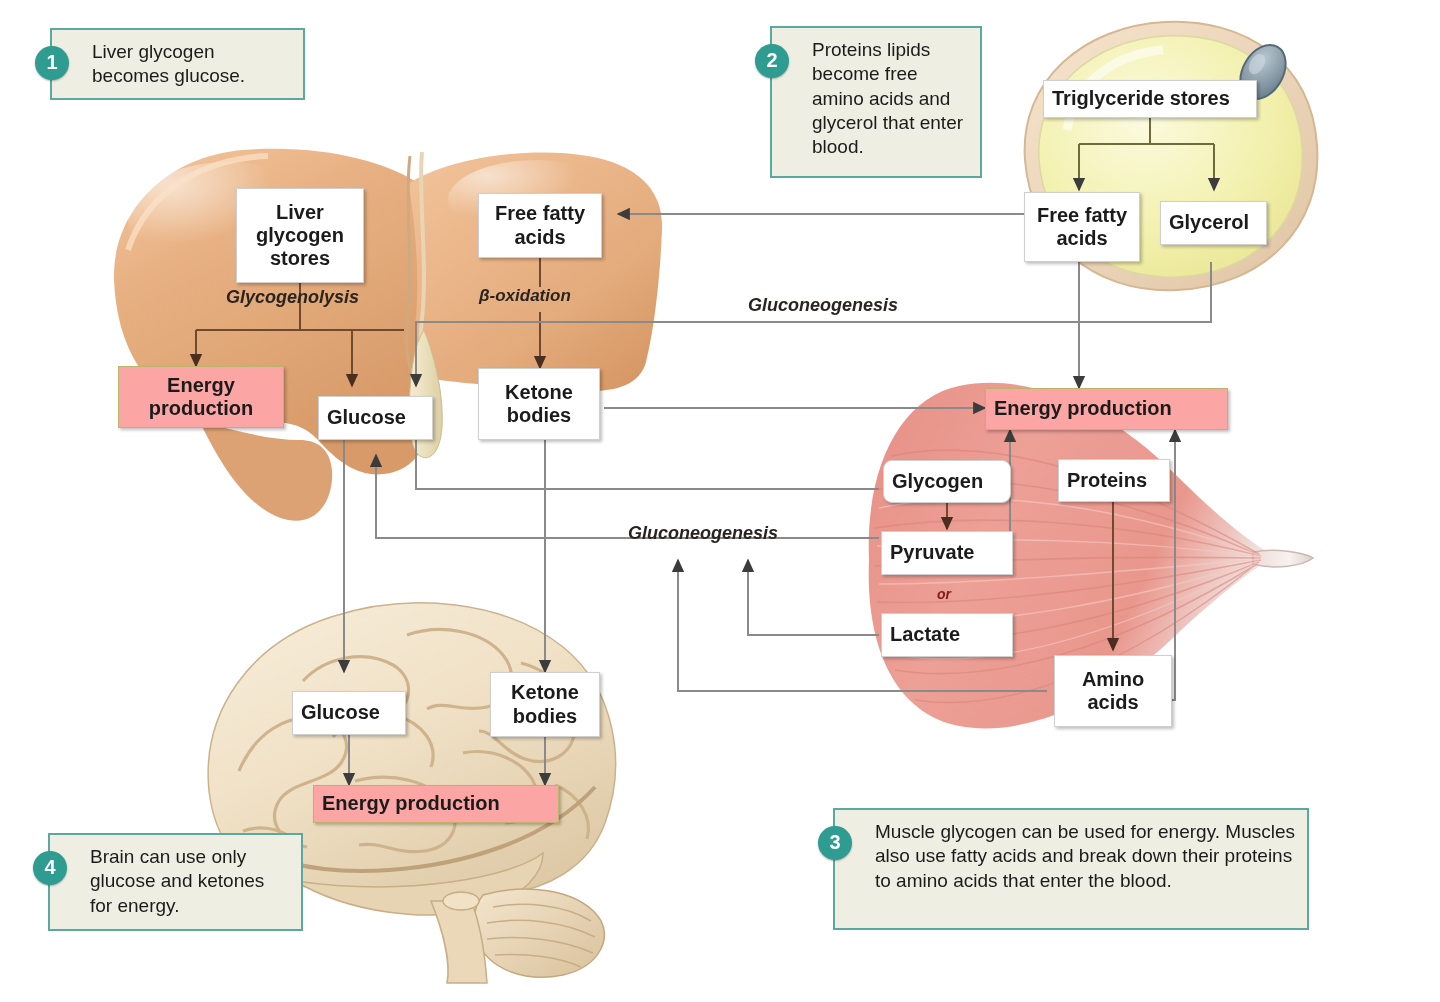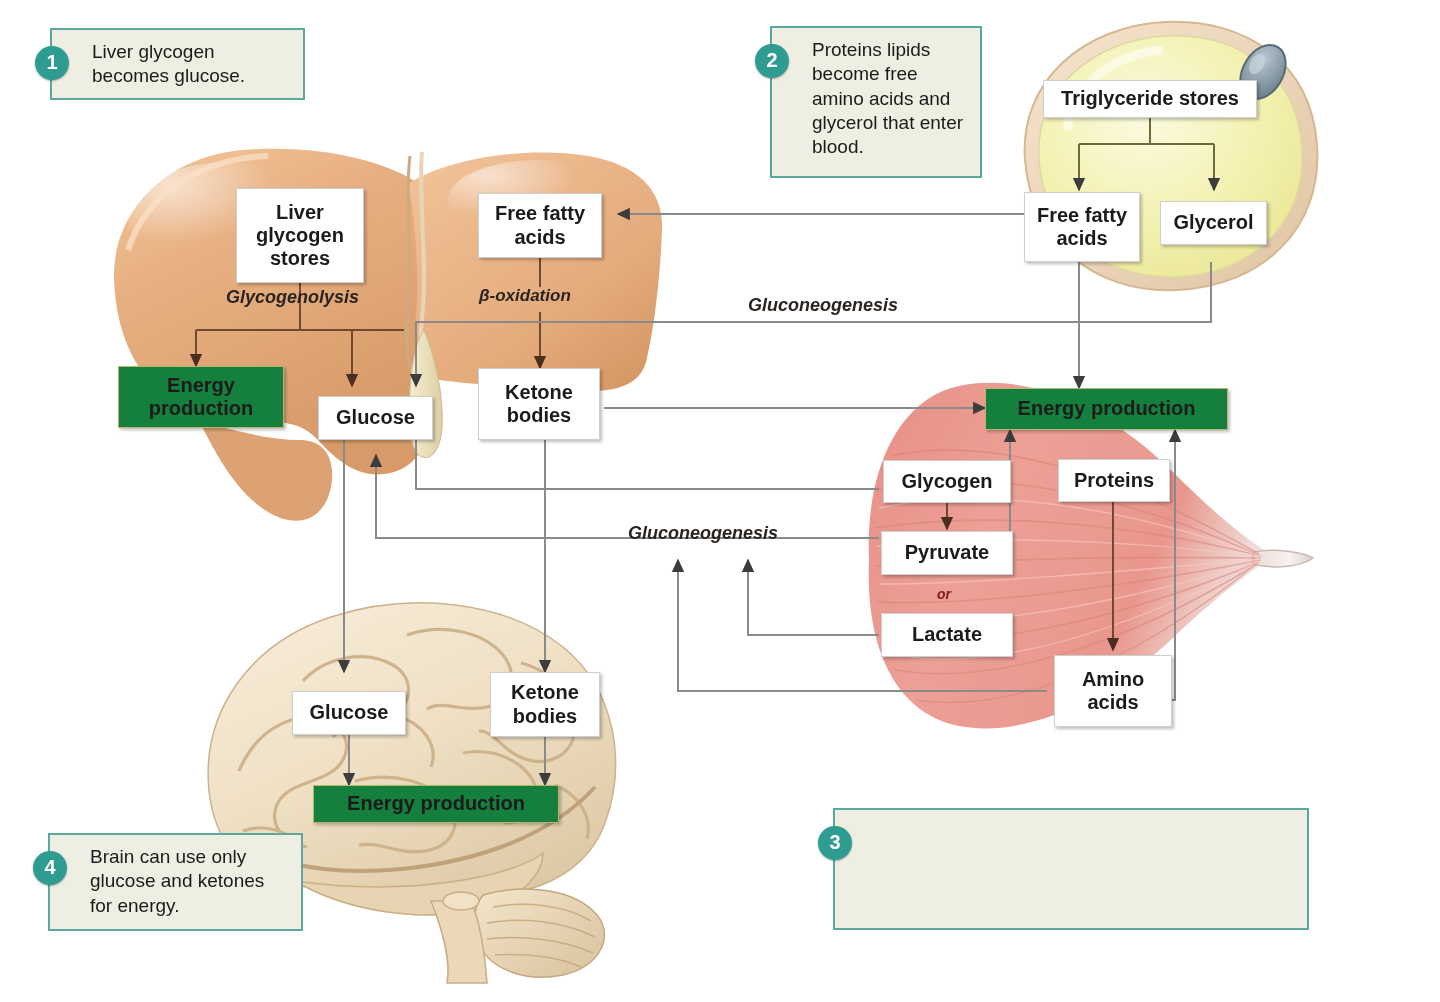--- a/index.html
+++ b/index.html
@@ -22,25 +22,25 @@
   #brain-art{left:195px;top:595px;width:450px;height:390px;}
 
   
   #wires{position:absolute;left:0;top:0;width:1440px;height:1002px;pointer-events:none;}
 
   
   .box{
     position:absolute;background:#ffffff;border:1px solid #cfcfcf;
     box-shadow:2px 2px 3px rgba(0,0,0,.25);
     color:#1b1b1b;font-weight:bold;font-size:20px;line-height:1.16;
-    display:flex;align-items:center;justify-content:center;text-align:center;
+    display:flex;align-items:center;text-align:center;
     padding:16px 8px;box-sizing:border-box;
   }
   .box.energy{
-    background:#15803d;border:1px solid #b9b56a;
+    background:#fca5a5;border:1px solid #b9b56a;
   }
   .italic{
     position:absolute;font-style:italic;font-weight:bold;font-size:18px;color:#2a2420;
     white-space:nowrap;
   }
   .small-or{
     position:absolute;font-style:italic;font-size:14px;color:#7f1d1d;font-weight:bold;
   }
 
   
@@ -330,21 +330,21 @@
   </div>
 
   <div class="box" style="left:1160px;top:201px;width:107px;height:44px;">
     <span>Glycerol</span>
   </div>
 
   <div class="box energy" style="left:985px;top:388px;width:243px;height:42px;">
     <span>Energy production</span>
   </div>
 
-  <div class="box" style="left:883px;top:460px;width:128px;height:43px;">
+  <div class="box" style="left:883px;top:460px;width:128px;height:43px;border-radius:9px;">
     <span>Glycogen</span>
   </div>
 
   <div class="box" style="left:1058px;top:459px;width:112px;height:43px;">
     <span>Proteins</span>
   </div>
 
   <div class="box" style="left:881px;top:531px;width:132px;height:44px;">
     <span>Pyruvate</span>
   </div>
@@ -380,20 +380,21 @@
     <span class="txt"><b>Liver</b><span> glycogen becomes glucose.</span></span>
   </div>
 
   <div class="callout" style="left:770px;top:26px;width:212px;height:152px;">
     <span class="num">2</span>
     <span class="txt"><b>Proteins</b><span> lipids become free amino acids and glycerol that enter blood.</span></span>
   </div>
 
   <div class="callout" style="left:833px;top:808px;width:476px;height:122px;">
     <span class="num">3</span>
+    <span class="txt"><b>Muscle</b><span> glycogen can be used for energy. Muscles also use fatty acids and break down their proteins to amino acids that enter the blood.</span></span>
   </div>
 
   <div class="callout" style="left:48px;top:833px;width:255px;height:98px;">
     <span class="num">4</span>
     <span class="txt"><b>Brain</b><span> can use only glucose and ketones for energy.</span></span>
   </div>
 
 </div>
 
 </body></html>

